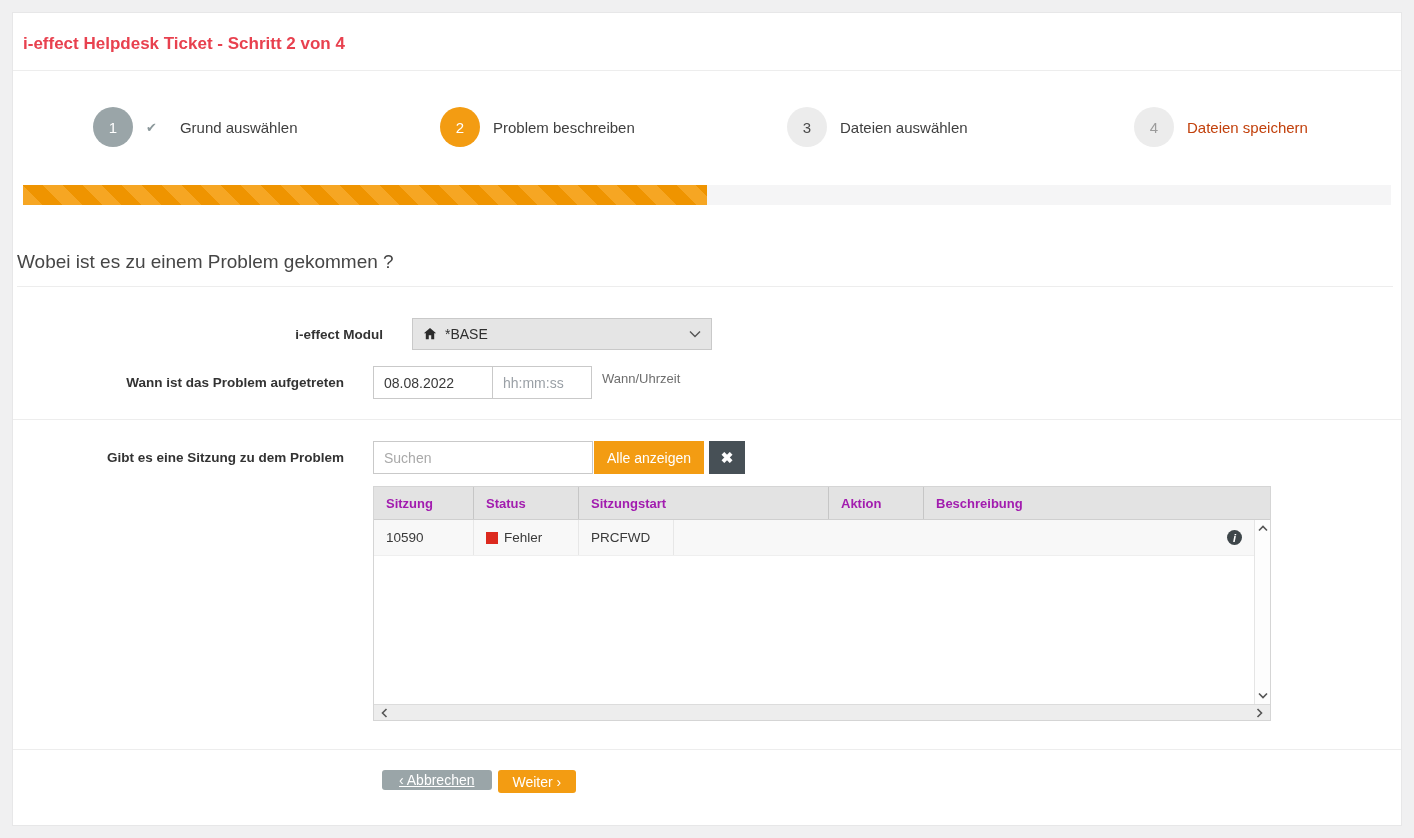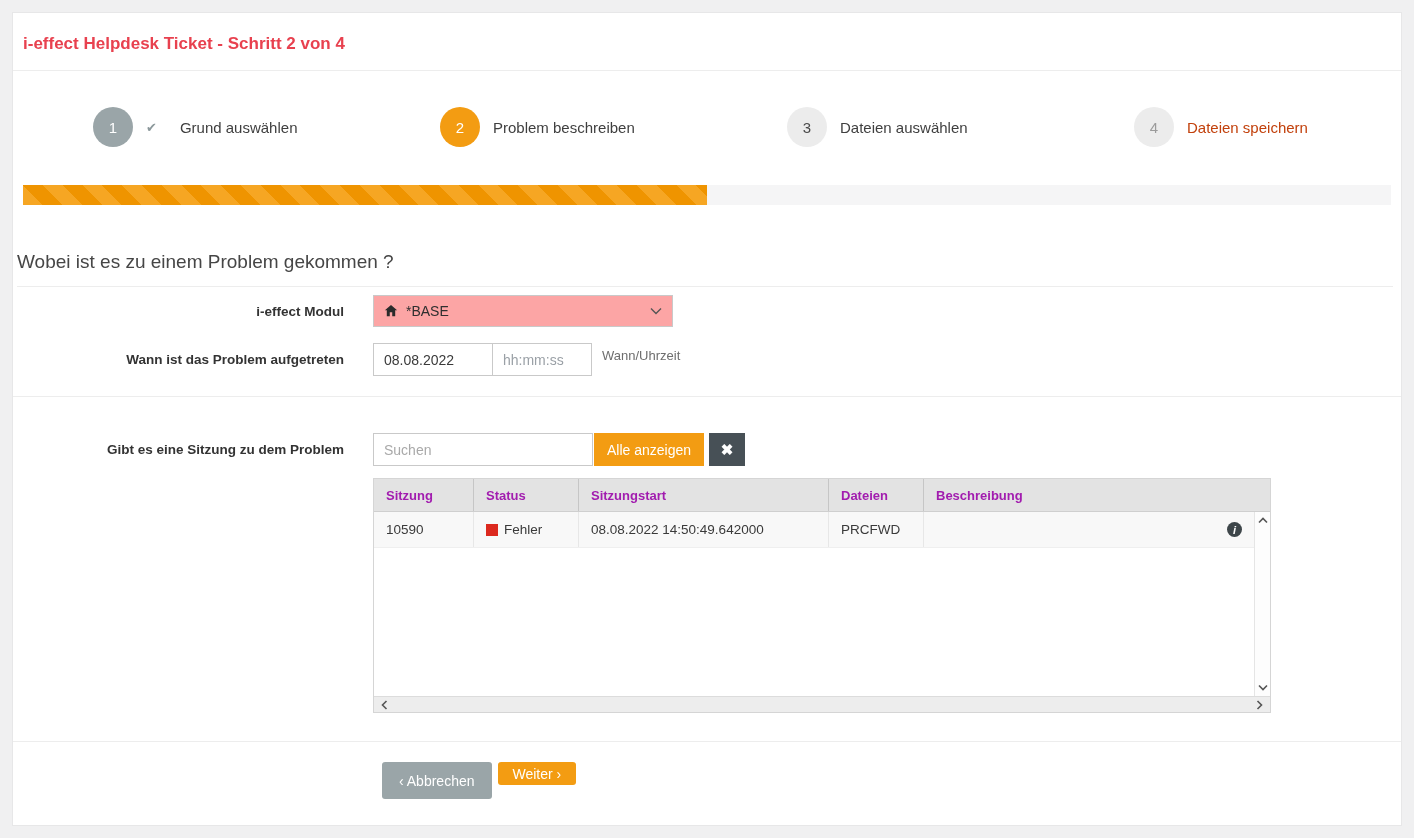--- a/index.html
+++ b/index.html
@@ -47,25 +47,25 @@
   .question {
     margin:46px 8px 0 4px; font-size:19px; color:#464646;
     padding-bottom:13px; border-bottom:1px solid #ededed;
   }
   
   .form-row { display:flex; align-items:center; }
   .form-label {
     width:331px; text-align:right; font-weight:bold; font-size:13.5px;
     color:#333333; margin-right:29px; flex:0 0 331px;
   }
-  .row-module { margin-top:8px; }
+  .row-module { margin-top:31px;padding-left:39px; }
   .row-when   { margin-top:16px; }
-  .row-session{ margin-top:36px; align-items:center; }
+  .row-session{ margin-top:21px; align-items:center; }
   .select-box {
-    width:300px; height:32px; border:1px solid #c9c9c9; background:#fca5a5;
+    width:300px; height:32px; border:1px solid #c9c9c9; background:#e5e5e5;
     display:flex; align-items:center; padding:0 10px; font-size:14px; color:#2f2f2f;
   }
   .select-box .sel-text { margin-left:8px; }
   .select-box .chev { margin-left:auto; display:flex; }
   input { font-family:"Liberation Sans", sans-serif; }
   .inp {
     height:33px; border:1px solid #c9c9c9; font-size:14px; color:#3a3a3a;
     padding:0 10px; background:#fff; outline:none;
   }
   .inp::placeholder { color:#a9a9a9; }
@@ -119,21 +119,21 @@
   }
   .hscroll {
     height:16px; background:#ededed; border-top:1px solid #dcdcdc;
     display:flex; justify-content:space-between; align-items:center; padding:0 7px;
   }
   .sb-arrow { display:flex; }
   
   .footer-sep { margin-top:28px; border-top:1px solid #ededed; }
   .footer { margin:20px 0 0 369px; display:flex; }
   .btn-back {
-    background:#9aa5a8; height:37px; padding:0 17px; border-radius:3px; font-size:14px;
+    background:#9aa5a8; height:20px; padding:0 17px; border-radius:3px; font-size:14px;text-decoration:underline;
   }
   .btn-next {
     background:#f39c12; height:23px; padding:0 15px; border-radius:3px;
     margin-left:6px; font-size:14px;
   }
 </style>
 </head>
 <body>
 
 <div class="card">
@@ -207,32 +207,31 @@
     <input class="inp inp-search" placeholder="Suchen" style="">
     <button class="btn btn-showall">Alle anzeigen</button>
     <button class="btn btn-clear"><span>✖</span></button>
   </div>
 
   <div class="table-wrap">
     <div class="thead">
       <div class="th c1">Sitzung</div>
       <div class="th c2">Status</div>
       <div class="th c3">Sitzungstart</div>
-      <div class="th c4">Dateien</div>
+      <div class="th c4">Aktion</div>
       <div class="th c5">Beschreibung</div>
     </div>
     <div class="tbody">
       <div class="rows-area">
         <div class="trow">
           <div class="td c1">10590</div>
           <div class="td c2">
             <span class="status-square"></span>
             <span>Fehler</span>
           </div>
-          <div class="td c3">08.08.2022 14:50:49.642000</div>
           <div class="td c4">PRCFWD</div>
           <div class="td c5">
             <span></span>
             <span class="info-icon">i</span>
           </div>
         </div>
       </div>
       <div class="vscroll">
         <span class="sb-arrow">
           <svg width="10" height="7" viewBox="0 0 10 7">

